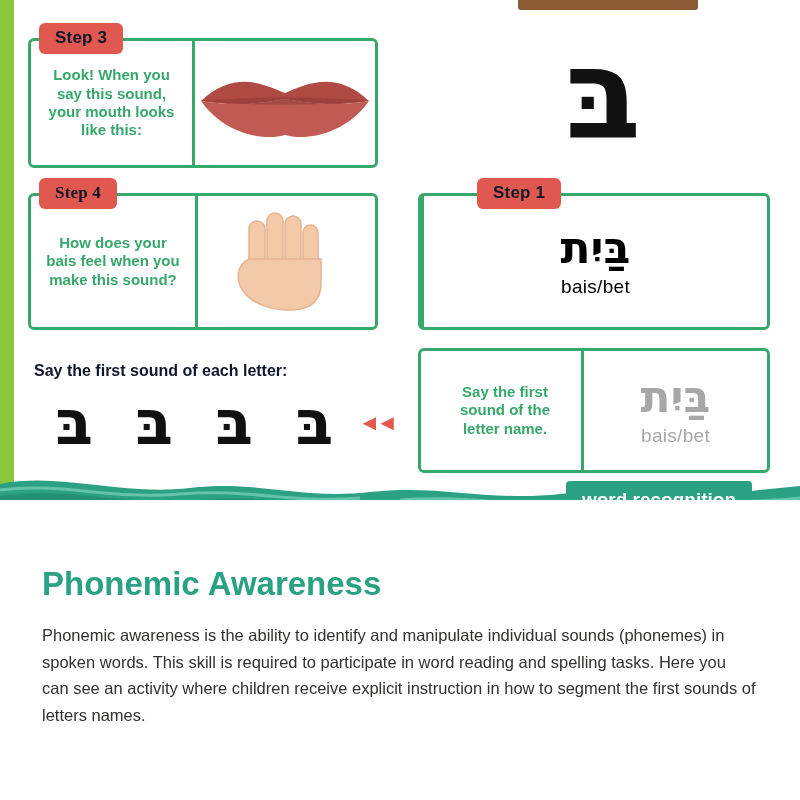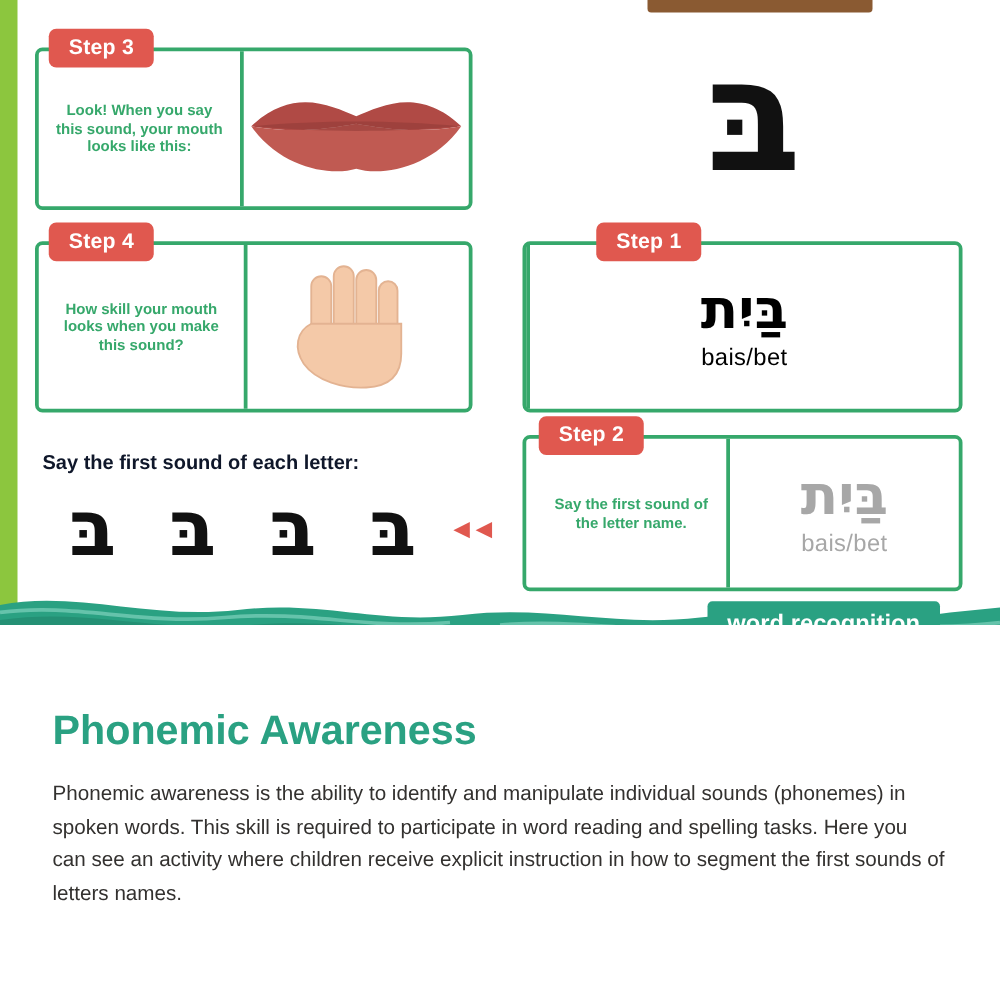--- a/index.html
+++ b/index.html
@@ -58,47 +58,47 @@
   .step-right {
     flex: 1;
     display: flex;
     align-items: center;
     justify-content: center;
     position: relative;
   }
   .step-tab {
     position: absolute;
     background: #e0584f;
-    color: #ffffff;
+    color: #0f172a;
     font-weight: bold;
     font-size: 17px;
     padding: 5px 16px 6px 16px;
     border-radius: 6px;
     letter-spacing: .2px;
     white-space: nowrap;
     z-index: 5;
   }
   .step-text {
     color: #36a86b;
-    font-size: 12px;
+    font-size: 15px;
     line-height: 1.22;
     text-align: center;
     font-weight: 600;
   }
   .step-text b { font-weight: 800; }
 
   
   #card-step3 { left: 28px; top: 38px; width: 350px; height: 130px; }
   #card-step3 .step-left { width: 164px; }
   #card-step3 .step-tab { left: 8px; top: -18px; }
 
   
   #card-step4 { left: 28px; top: 193px; width: 350px; height: 137px; }
   #card-step4 .step-left { width: 164px; }
-  #card-step4 .step-tab { left: 8px; top: -18px; }
+  #card-step4 .step-tab { left: 8px; top: -18px; font-family: Liberation Serif, serif; }
 
   
   #card-step1 { left: 418px; top: 193px; width: 352px; height: 137px; }
   #card-step1 .step-left { width: 160px; }
   #card-step1 .step-tab { left: 10px; top: -18px; margin-left: 46px; }
 
   
   #card-step2 { left: 418px; top: 348px; width: 352px; height: 125px; }
   #card-step2 .step-left { width: 160px; padding-left: 20px; }
   #card-step2 .step-tab { left: 10px; top: -18px; }
@@ -274,21 +274,21 @@
           <path d="M8 38 C60 33, 120 33, 172 38 C120 43, 60 43, 8 38 Z" fill="#8f3a36" opacity="0.55"></path>
         </svg>
       </div>
     </div>
   </div>
 
   <div class="step-card" id="card-step4">
     <div class="step-tab">Step 4</div>
     <div class="step-left">
       <div class="step-text">
-        <span>How skill your mouth </span><b>looks</b><span> when you make this sound?</span>
+        <span>How does your bais </span><b>feel</b><span> when you make this sound?</span>
       </div>
     </div>
     <div class="step-divider"></div>
     <div class="step-right">
       <div id="hand-wrap">
         <svg viewBox="0 0 120 110" width="120" height="110" aria-hidden="true">
           <g fill="#f4c9a8" stroke="#e3b392" stroke-width="1.5">
             <rect x="22" y="14" width="16" height="52" rx="8"></rect>
             <rect x="40" y="6" width="16" height="60" rx="8"></rect>
             <rect x="58" y="9" width="16" height="58" rx="8"></rect>
@@ -305,21 +305,20 @@
     <div class="step-divider"></div>
     <div class="step-right">
       <div class="word-stack">
         <div class="hebrew-word">בַּיִת</div>
         <div class="translit">bais/bet</div>
       </div>
     </div>
   </div>
 
   <div class="step-card" id="card-step2">
-    <div class="step-tab">Step 2</div>
     <div class="step-left">
       <div class="step-text">Say the first sound of the letter name.</div>
     </div>
     <div class="step-divider"></div>
     <div class="step-right">
       <div class="word-stack">
         <div class="hebrew-word faded">בַּיִת</div>
         <div class="translit faded">bais/bet</div>
       </div>
     </div>

